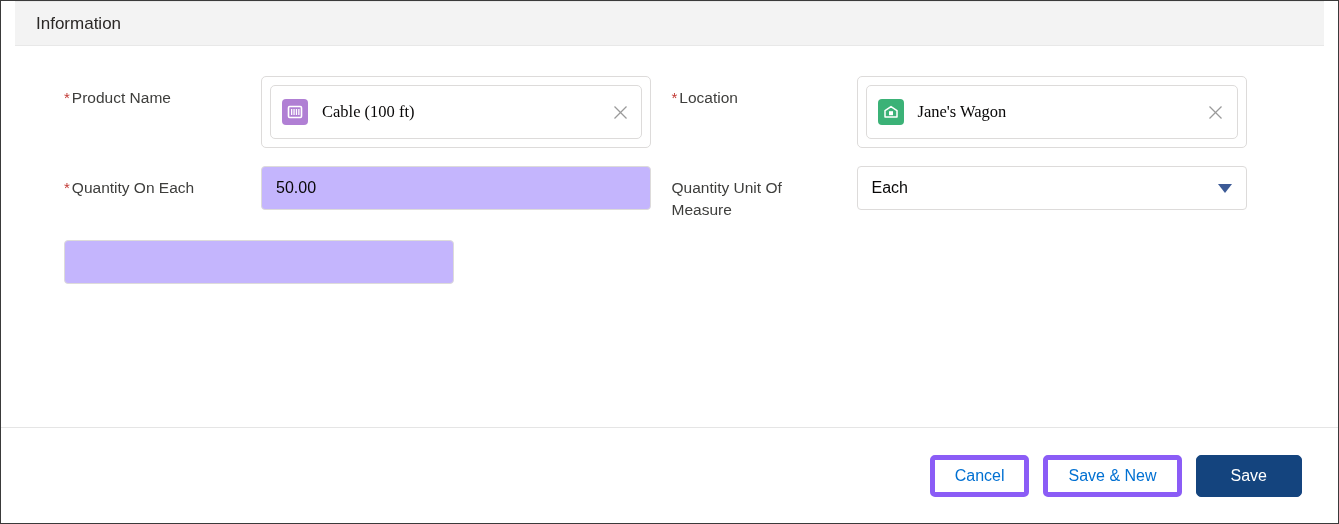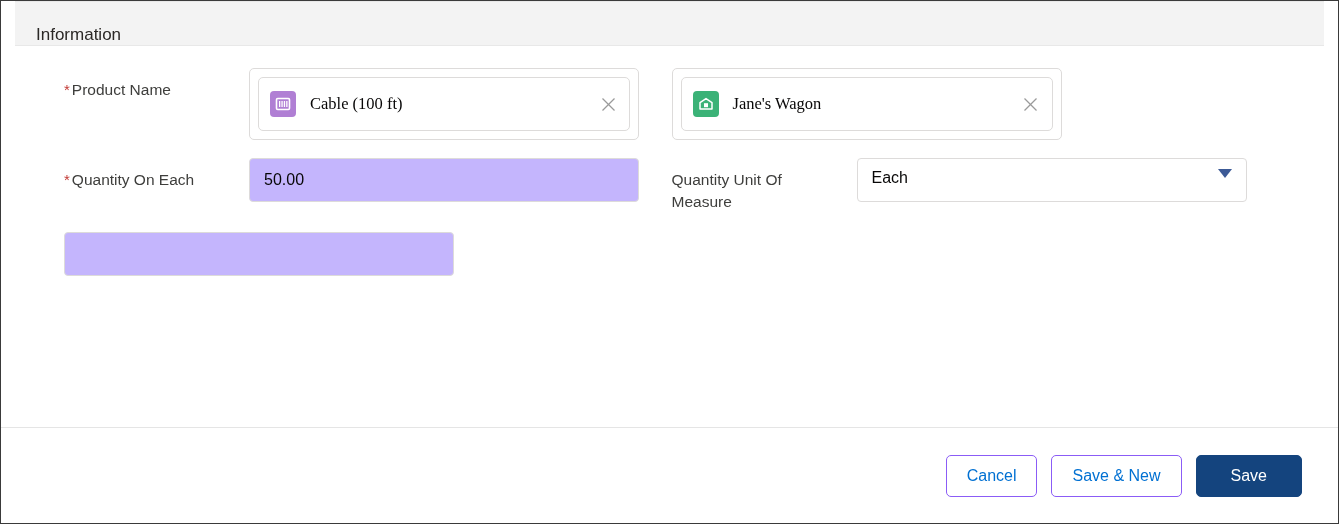--- a/index.html
+++ b/index.html
@@ -43,27 +43,27 @@
 
   
   .modal-body {
     flex: 1 1 auto;
     background: #ffffff;
     padding: 0;
     position: relative;
   }
 
   .section-band {
-    margin: 0 14px 0 14px;
+    margin: 0 14px 8px 14px;
     height: 45px;
     background: #f3f3f3;
     border-top: 1px solid #e8e8e8;
     border-bottom: 1px solid #e8e8e8;
     display: flex;
-    align-items: flex-end;
+    align-items: center;
     padding-left: 21px;
     box-sizing: border-box;
   }
   .section-title {
     font-size: 17px;
     font-weight: 400;
     color: #16325c;
     color: #2b2826;
   }
 
@@ -74,21 +74,21 @@
     display: flex;
     width: 100%;
   }
   .form-col {
     width: 50%;
     display: flex;
     align-items: flex-start;
     box-sizing: border-box;
     padding-bottom: 18px;
   }
-  .form-col.left { padding-left: 49px; }
+  .form-col.left { padding-left: 49px; gap: 12px; }
   .form-col.right { padding-left: 2px; }
 
   .field-label {
     width: 185px;
     flex: 0 0 185px;
     font-size: 15.5px;
     color: #3e3e3c;
     text-align: left;
     padding-top: 11px;
     line-height: 1.45;
@@ -180,22 +180,22 @@
   
   .combobox {
     position: relative;
     box-sizing: border-box;
     width: 390px;
     height: 44px;
     border: 1px solid #dddbda;
     border-radius: 4px;
     background: #ffffff;
     display: flex;
-    align-items: flex-start;
-    padding: 10px 14px;
+    align-items: center;
+    padding: 0 14px;
     cursor: pointer;
   }
   .combobox-value {
     font-size: 16px;
     color: #080707;
     flex: 1 1 auto;
   }
   .combobox-arrow {
     flex: 0 0 14px;
     display: flex;
@@ -224,21 +224,21 @@
     margin-left: 14px;
     cursor: pointer;
     box-sizing: border-box;
     display: inline-flex;
     align-items: center;
     justify-content: center;
     white-space: nowrap;
   }
   .btn-neutral {
     background: #ffffff;
-    border: 1px solid #8b5cf6;
+    border: 5px solid #8b5cf6;
     color: #0070d2;
   }
   .btn-brand {
     background: #14447e;
     border: 1px solid #14447e;
     color: #ffffff;
     padding: 0 34px;
   }
 </style>
 </head>
@@ -279,20 +279,23 @@
                     <line x1="1.5" y1="1.5" x2="13.5" y2="13.5" stroke="#9a9a9a" stroke-width="1.3"></line>
                     <line x1="13.5" y1="1.5" x2="1.5" y2="13.5" stroke="#9a9a9a" stroke-width="1.3"></line>
                   </svg>
                 </span>
               </div>
             </div>
           </div>
         </div>
 
         <div class="form-col right">
+          <div class="field-label">
+            <span class="req">*</span><span>Location</span>
+          </div>
           <div class="field-control">
             <div class="lookup">
               <div class="pill">
                 <span class="pill-icon location">
                   <svg width="16" height="16" viewBox="0 0 16 16" aria-hidden="true">
                     <path d="M2 6.6 L8 2.6 L14 6.6 L14 13 L2 13 Z" fill="none" stroke="#ffffff" stroke-width="1.5" stroke-linejoin="round"></path>
                     <rect x="6" y="7.2" width="4" height="4" fill="#ffffff"></rect>
                   </svg>
                 </span>
                 <span class="pill-label">Jane's Wagon</span>

